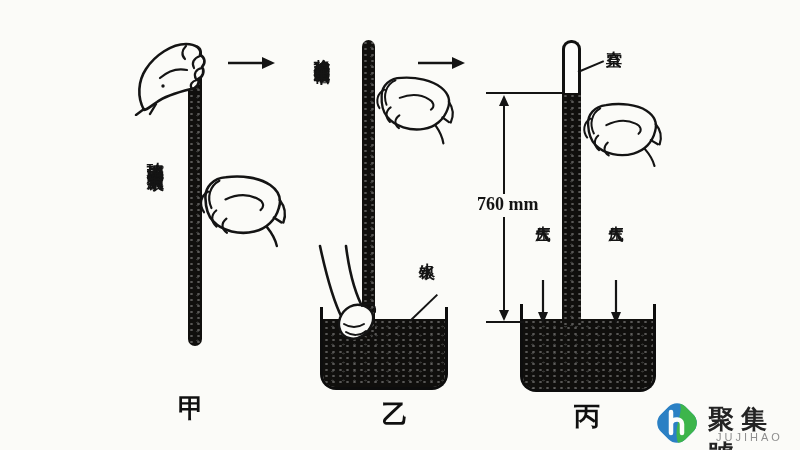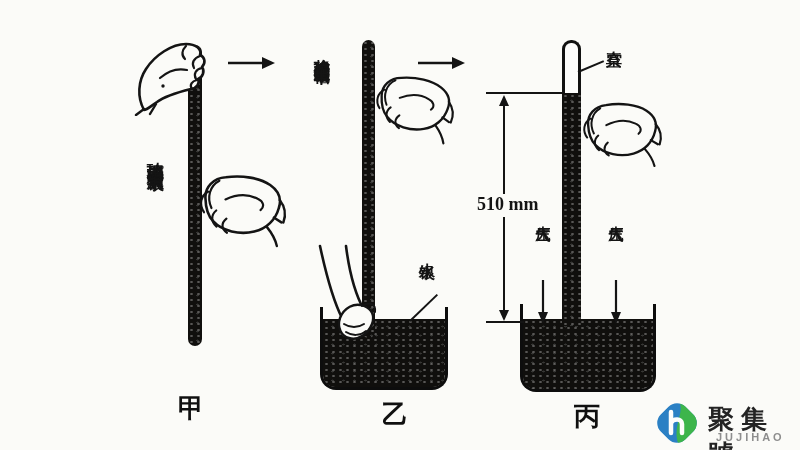--- a/index.html
+++ b/index.html
@@ -42,21 +42,21 @@
   .hline{background:#141414;height:2px;z-index:3;}
   .vline{background:#141414;width:2px;z-index:3;}
   .tri-up{width:0;height:0;border-left:5px solid transparent;border-right:5px solid transparent;border-bottom:11px solid #141414;z-index:3;}
   .tri-down{width:0;height:0;border-left:5px solid transparent;border-right:5px solid transparent;border-top:11px solid #141414;z-index:3;}
   .dim-text{font-family:"Liberation Serif","DejaVu Serif",serif;font-weight:700;font-size:18px;z-index:3;}
   .pointer{height:2px;background:#141414;transform-origin:left center;z-index:5;}
   .handsvg{z-index:6;}
   .under-tube{z-index:3;}
   
   .wm-cn{font-size:26px;font-weight:700;letter-spacing:7px;color:#232323;}
-  .wm-en{font-size:11px;font-weight:700;letter-spacing:3px;color:#8e8e8e;}
+  .wm-en{font-size:11px;font-weight:400;letter-spacing:3px;color:#8e8e8e;}
 </style>
 </head>
 <body>
 
 <div id="stage">
 
   <div class="abs vtext caption" style="left:146px;top:148px;">玻璃管中装满水银</div>
 
   <div class="abs tube mercury" style="left:188px;top:45px;width:14px;height:301px;"></div>
 
@@ -122,21 +122,21 @@
   <svg class="abs under-tube" style="left:574px;top:98px;transform:rotate(4deg);" width="92" height="80" viewBox="0 0 96 88">
     <path fill="#fbfbf8" stroke="#141414" stroke-width="2.6" stroke-linejoin="round" d="M12 32 C10 21 18 11 30 9 C46 5 64 6 75 12 C84 17 88 25 86 34 C84 46 76 56 64 60 C50 65 32 63 22 54 C15 48 13 40 12 32 Z"></path>
     <path fill="none" stroke="#141414" stroke-width="2.2" stroke-linecap="round" d="M14 25 C7 30 6 39 12 46 M24 13 C15 19 13 31 19 41 M24 43 C19 48 20 55 26 59 M35 50 C30 55 31 61 37 64"></path>
     <path fill="none" stroke="#141414" stroke-width="2.2" stroke-linecap="round" d="M32 31 C42 25 54 23 64 27 C70 29 72 34 68 38"></path>
     <path fill="none" stroke="#141414" stroke-width="2.4" stroke-linecap="round" d="M86 26 C92 32 94 40 92 48 M76 54 C82 60 86 66 88 72 M82 44 L90 48"></path>
   </svg>
 
   <div class="abs hline" style="left:486px;top:92px;width:80px;"></div>
   <div class="abs tri-up" style="left:499px;top:95px;"></div>
   <div class="abs vline" style="left:503px;top:104px;height:90px;"></div>
-  <div class="abs dim-text" style="left:477px;top:194px;">510 mm</div>
+  <div class="abs dim-text" style="left:477px;top:194px;">760 mm</div>
   <div class="abs vline" style="left:503px;top:217px;height:95px;"></div>
   <div class="abs tri-down" style="left:499px;top:310px;"></div>
   <div class="abs hline" style="left:486px;top:321px;width:38px;"></div>
 
   <div class="abs vtext side-label" style="left:535px;top:214px;">大气压</div>
   <svg class="abs" style="left:537px;top:280px;z-index:3;" width="12" height="44" viewBox="0 0 12 44">
     <line x1="6" y1="0" x2="6" y2="33" stroke="#141414" stroke-width="2.2"></line>
     <polygon points="1,32 11,32 6,44" fill="#141414"></polygon>
   </svg>
 

